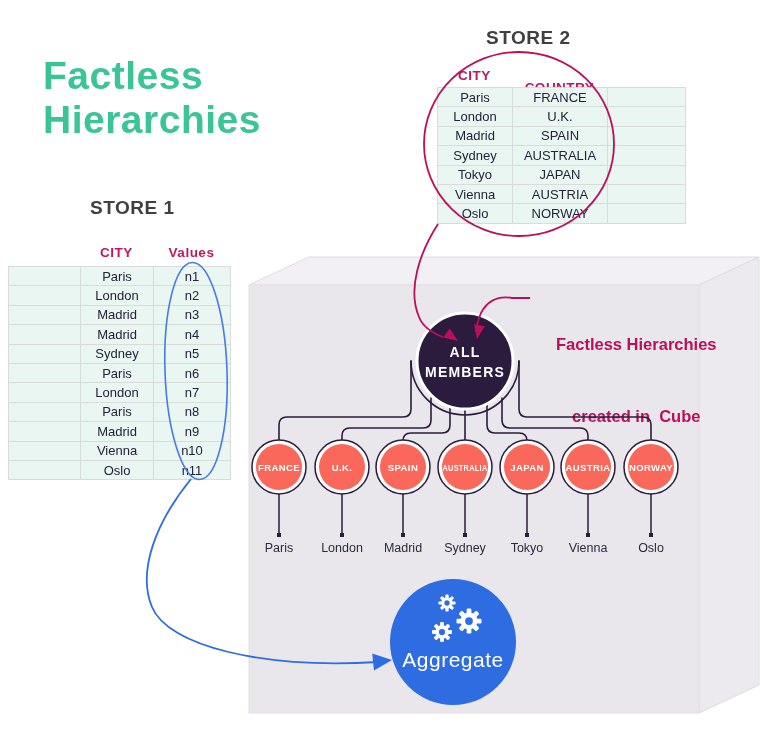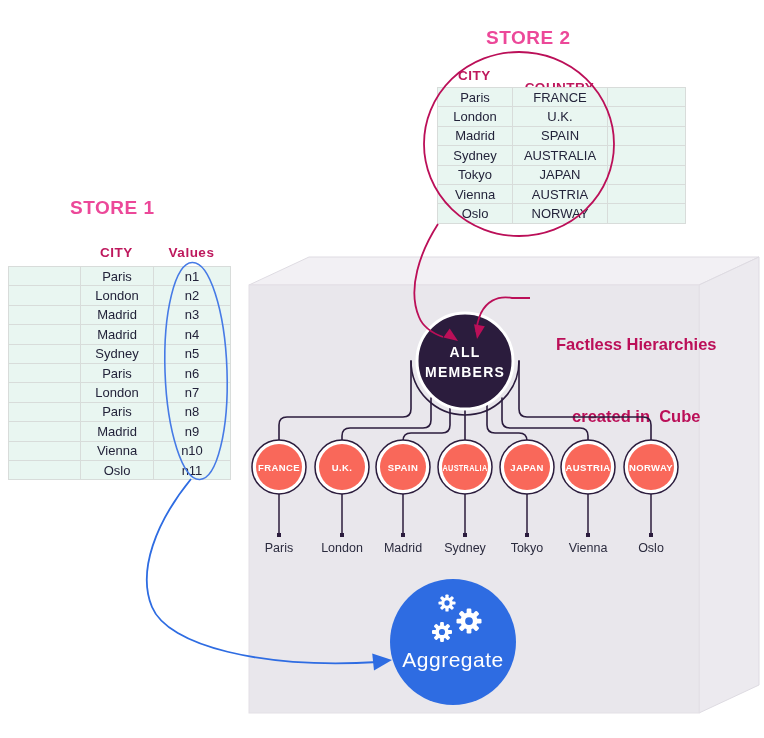--- a/index.html
+++ b/index.html
@@ -5,22 +5,22 @@
   html,body{margin:0;padding:0;background:#fff;}
   .stage{position:relative;width:764px;height:738px;overflow:hidden;background:#fff;
          font-family:"Liberation Sans",sans-serif;}
   svg.layer{position:absolute;left:0;top:0;pointer-events:none;}
   #bg-layer{z-index:0;}
   #fg-layer{z-index:2;}
   .html-layer{position:absolute;left:0;top:0;width:764px;height:738px;z-index:1;}
 
   .page-title{position:absolute;left:43px;top:54px;font-size:39px;line-height:44px;
               font-weight:800;color:#3BC495;letter-spacing:.5px;}
-  .store-label{position:absolute;font-size:19px;font-weight:700;color:#ec4899;letter-spacing:.5px;}
-  #store1-label{left:70px;top:197px;}
+  .store-label{position:absolute;font-size:19px;font-weight:700;color:#404040;letter-spacing:.5px;}
+  #store1-label{left:90px;top:197px;}
   #store2-label{left:486px;top:27px;}
 
   .col-head{position:absolute;font-size:13.5px;font-weight:700;color:#be185d;
             letter-spacing:.5px;text-align:center;}
   #s1-head-city{left:80px;top:245px;width:73px;}
   #s1-head-values{left:153px;top:245px;width:77px;}
   #s2-head-city{left:437px;top:68px;width:75px;}
   #s2-head-country{left:512px;top:80px;width:95px;}
 
   table.dtable{position:absolute;border-collapse:collapse;table-layout:fixed;}
@@ -44,20 +44,24 @@
 <div class="stage">
 
   <svg id="bg-layer" class="layer" width="764" height="738" viewBox="0 0 764 738">
     <polygon points="249,285 309,257 759,257 699,285" fill="#F2F0F4" stroke="#DEDBE2" stroke-width="1"></polygon>
     <polygon points="699,285 759,257 759,685 699,713" fill="#ECEAEF" stroke="#DEDBE2" stroke-width="1"></polygon>
     <rect x="249" y="285" width="450" height="428" fill="#E9E7EC" stroke="#E3E0E6" stroke-width="1"></rect>
   </svg>
 
   <div class="html-layer">
 
+    <div class="page-title">
+      <div>Factless</div>
+      <div>Hierarchies</div>
+    </div>
 
     <div id="store1-label" class="store-label">STORE 1</div>
     <div id="store2-label" class="store-label">STORE 2</div>
 
     <div id="s1-head-city" class="col-head">CITY</div>
     <div id="s1-head-values" class="col-head">Values</div>
     <div id="s2-head-city" class="col-head">CITY</div>
     <div id="s2-head-country" class="col-head">COUNTRY</div>
 
     <table id="store1-table" class="dtable">

